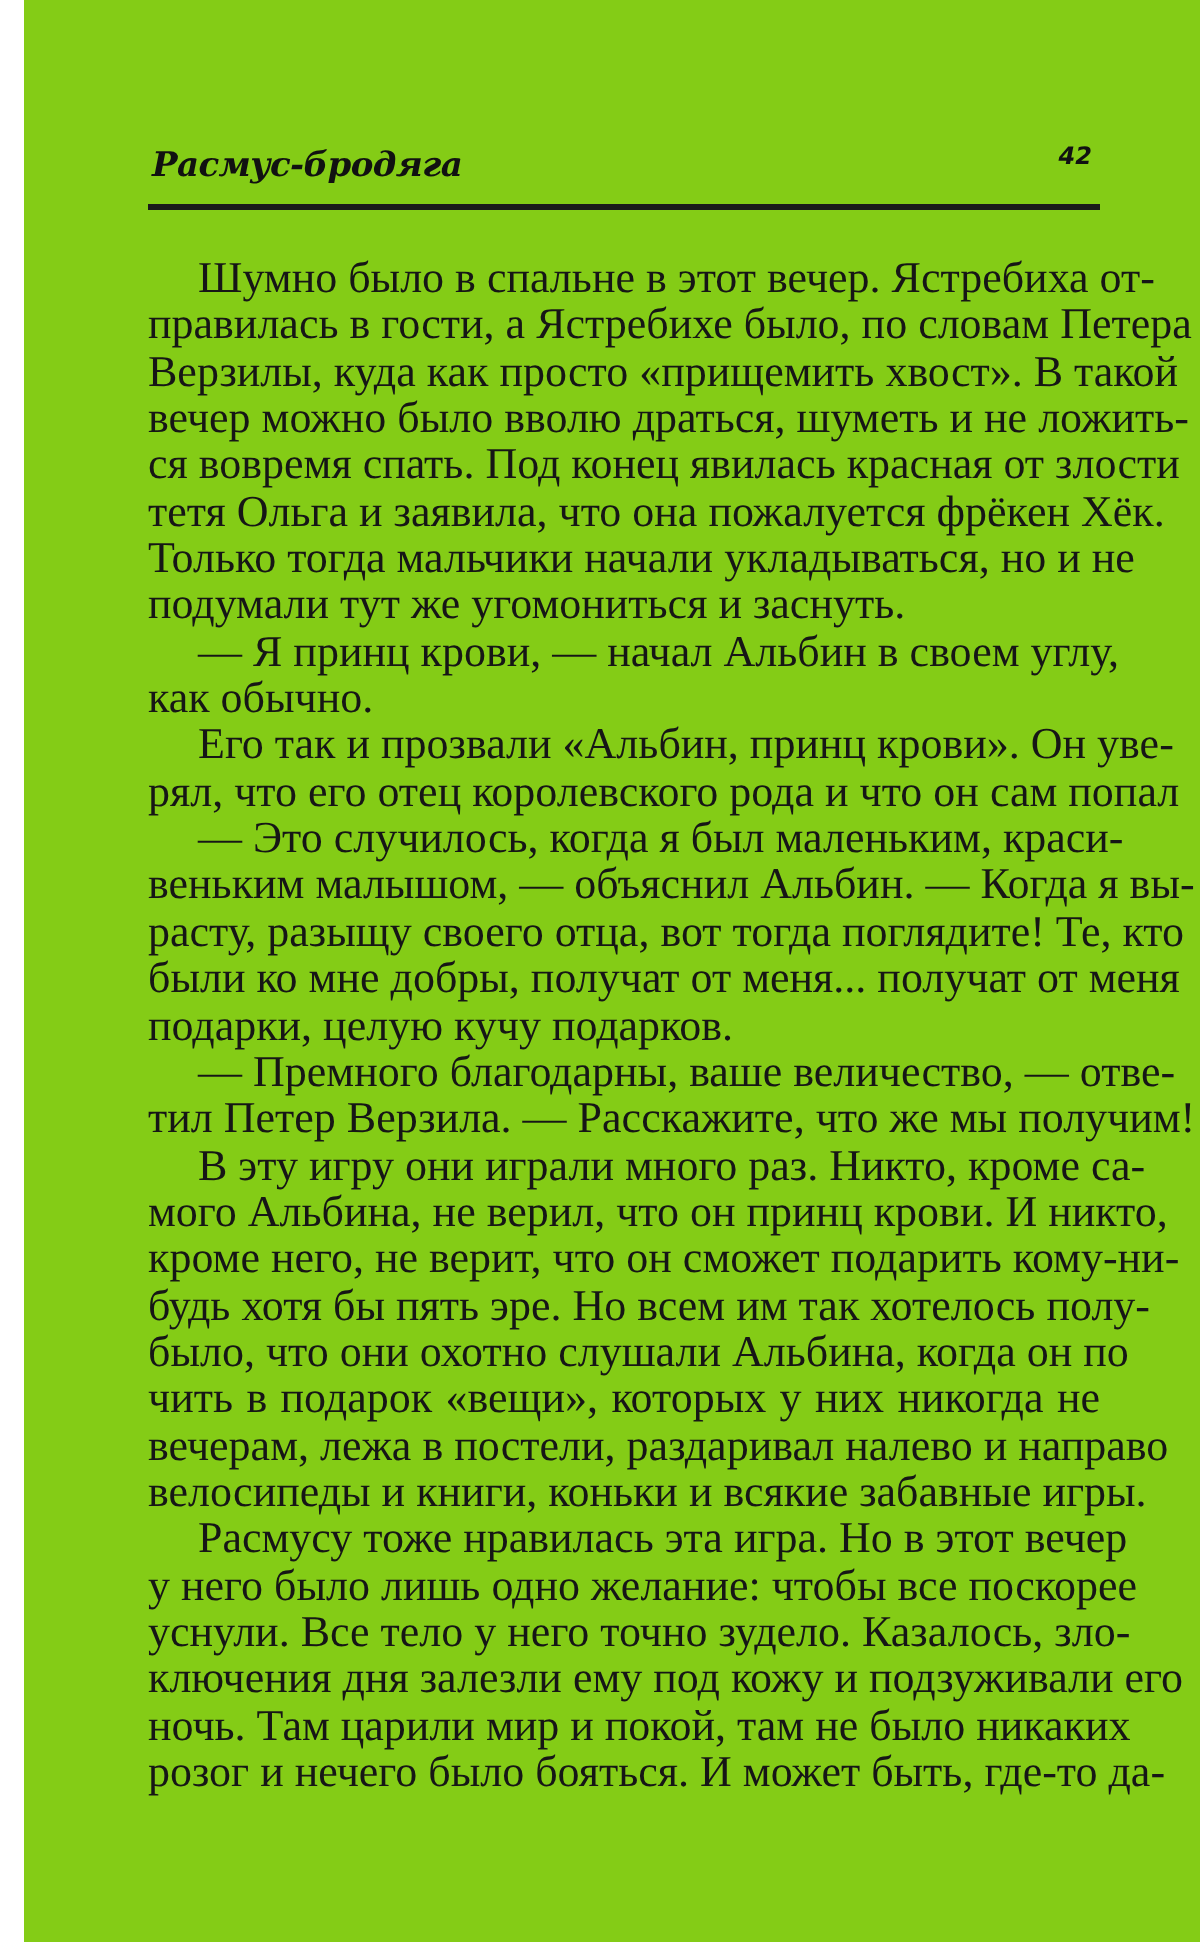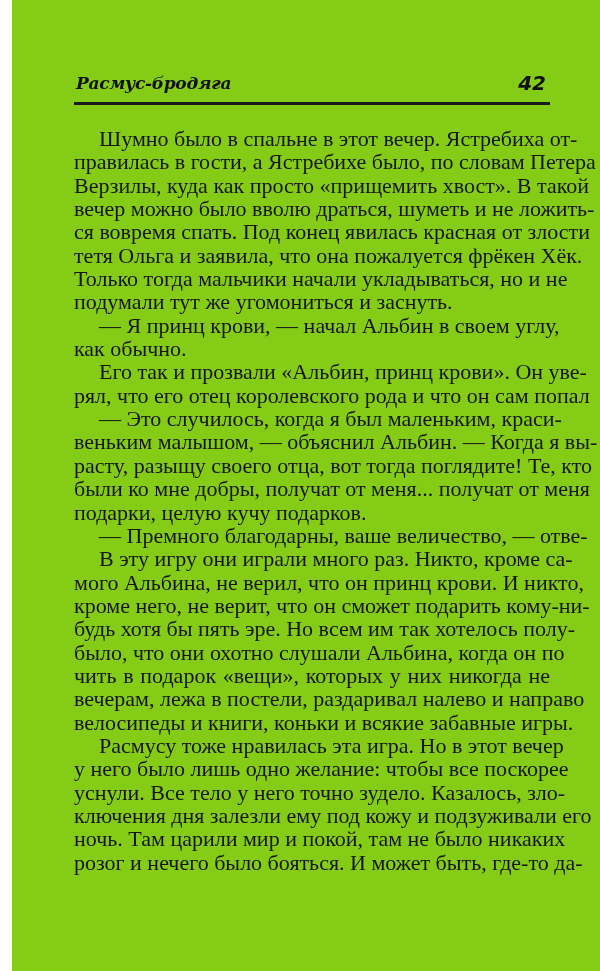--- a/index.html
+++ b/index.html
@@ -7,21 +7,21 @@
   .page { position: absolute; left: 12px; top: 0; width: 600px; height: 971px; background: #84cc16; }
   .header { position: absolute; left: 62px; top: 66px; width: 476px; height: 38px; }
   .running-title {
     position: absolute; left: 2px; top: 7px;
     font-family: "DejaVu Serif", serif; font-style: italic; font-weight: bold;
     font-size: 17px; color: #111; letter-spacing: -0.3px;
   }
   .page-number {
     position: absolute; right: 4px; top: 5px;
     font-family: "DejaVu Sans", sans-serif; font-style: italic; font-weight: bold;
-    font-size: 20px; color: #111;
+    font-size: 12px; color: #111;
   }
   .rule { position: absolute; left: 62px; top: 102px; width: 476px; height: 3px; background: #1a1a1a; }
   .body-text {
     position: absolute; left: 62px; top: 127px; width: 476px;
     font-family: "Liberation Serif", serif; font-size: 22px; line-height: 23.35px;
     color: #161616;
   }
   .line { display: block; white-space: nowrap; text-align: justify; text-align-last: justify; height: 23.35px; }
   .line.last { text-align-last: left; }
   .line.indent { padding-left: 25px; }
@@ -47,20 +47,21 @@
       <span class="line indent">— Я принц крови, — начал Альбин в своем углу,</span>
       <span class="line last">как обычно.</span>
       <span class="line indent">Его так и прозвали «Альбин, принц крови». Он уве-</span>
       <span class="line">рял, что его отец королевского рода и что он сам попал</span>
       <span class="line indent">— Это случилось, когда я был маленьким, краси-</span>
       <span class="line">веньким малышом, — объяснил Альбин. — Когда я вы-</span>
       <span class="line">расту, разыщу своего отца, вот тогда поглядите! Те, кто</span>
       <span class="line">были ко мне добры, получат от меня... получат от меня</span>
       <span class="line last">подарки, целую кучу подарков.</span>
       <span class="line indent">— Премного благодарны, ваше величество, — отве-</span>
+      <span class="line last">тил Петер Верзила. — Расскажите, что же мы получим!</span>
       <span class="line indent">В эту игру они играли много раз. Никто, кроме са-</span>
       <span class="line">мого Альбина, не верил, что он принц крови. И никто,</span>
       <span class="line">кроме него, не верит, что он сможет подарить кому-ни-</span>
       <span class="line">будь хотя бы пять эре. Но всем им так хотелось полу-</span>
       <span class="line">было, что они охотно слушали Альбина, когда он по</span>
       <span class="line">чить в подарок «вещи», которых у них никогда не</span>
       <span class="line">вечерам, лежа в постели, раздаривал налево и направо</span>
       <span class="line last">велосипеды и книги, коньки и всякие забавные игры.</span>
       <span class="line indent">Расмусу тоже нравилась эта игра. Но в этот вечер</span>
       <span class="line">у него было лишь одно желание: чтобы все поскорее</span>

